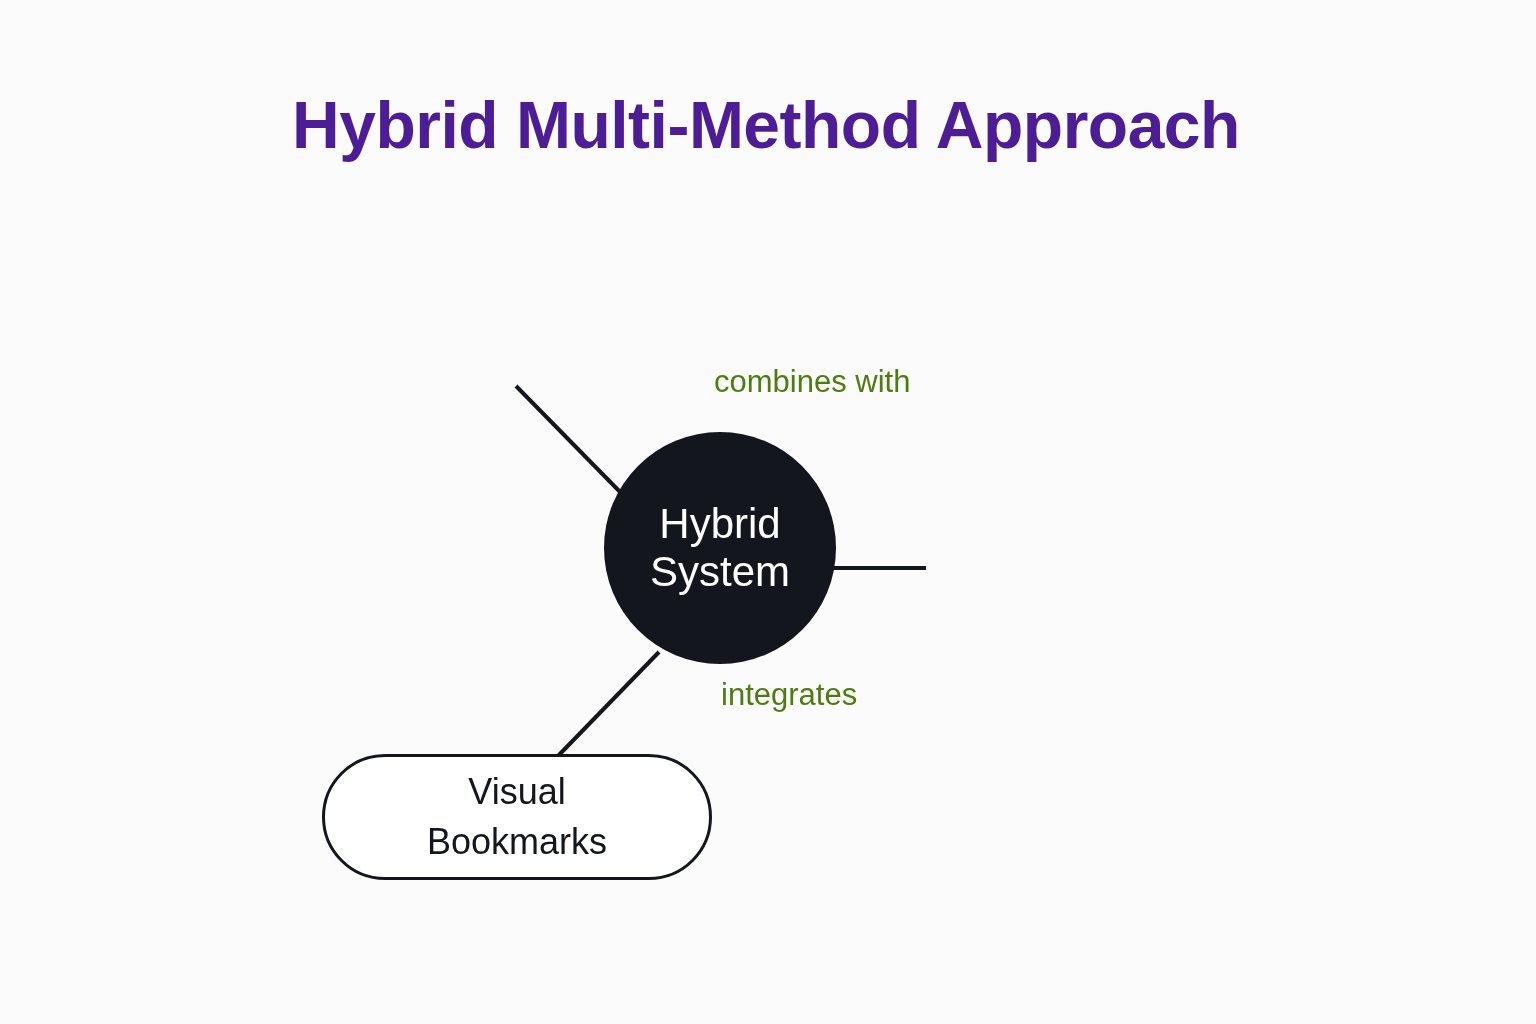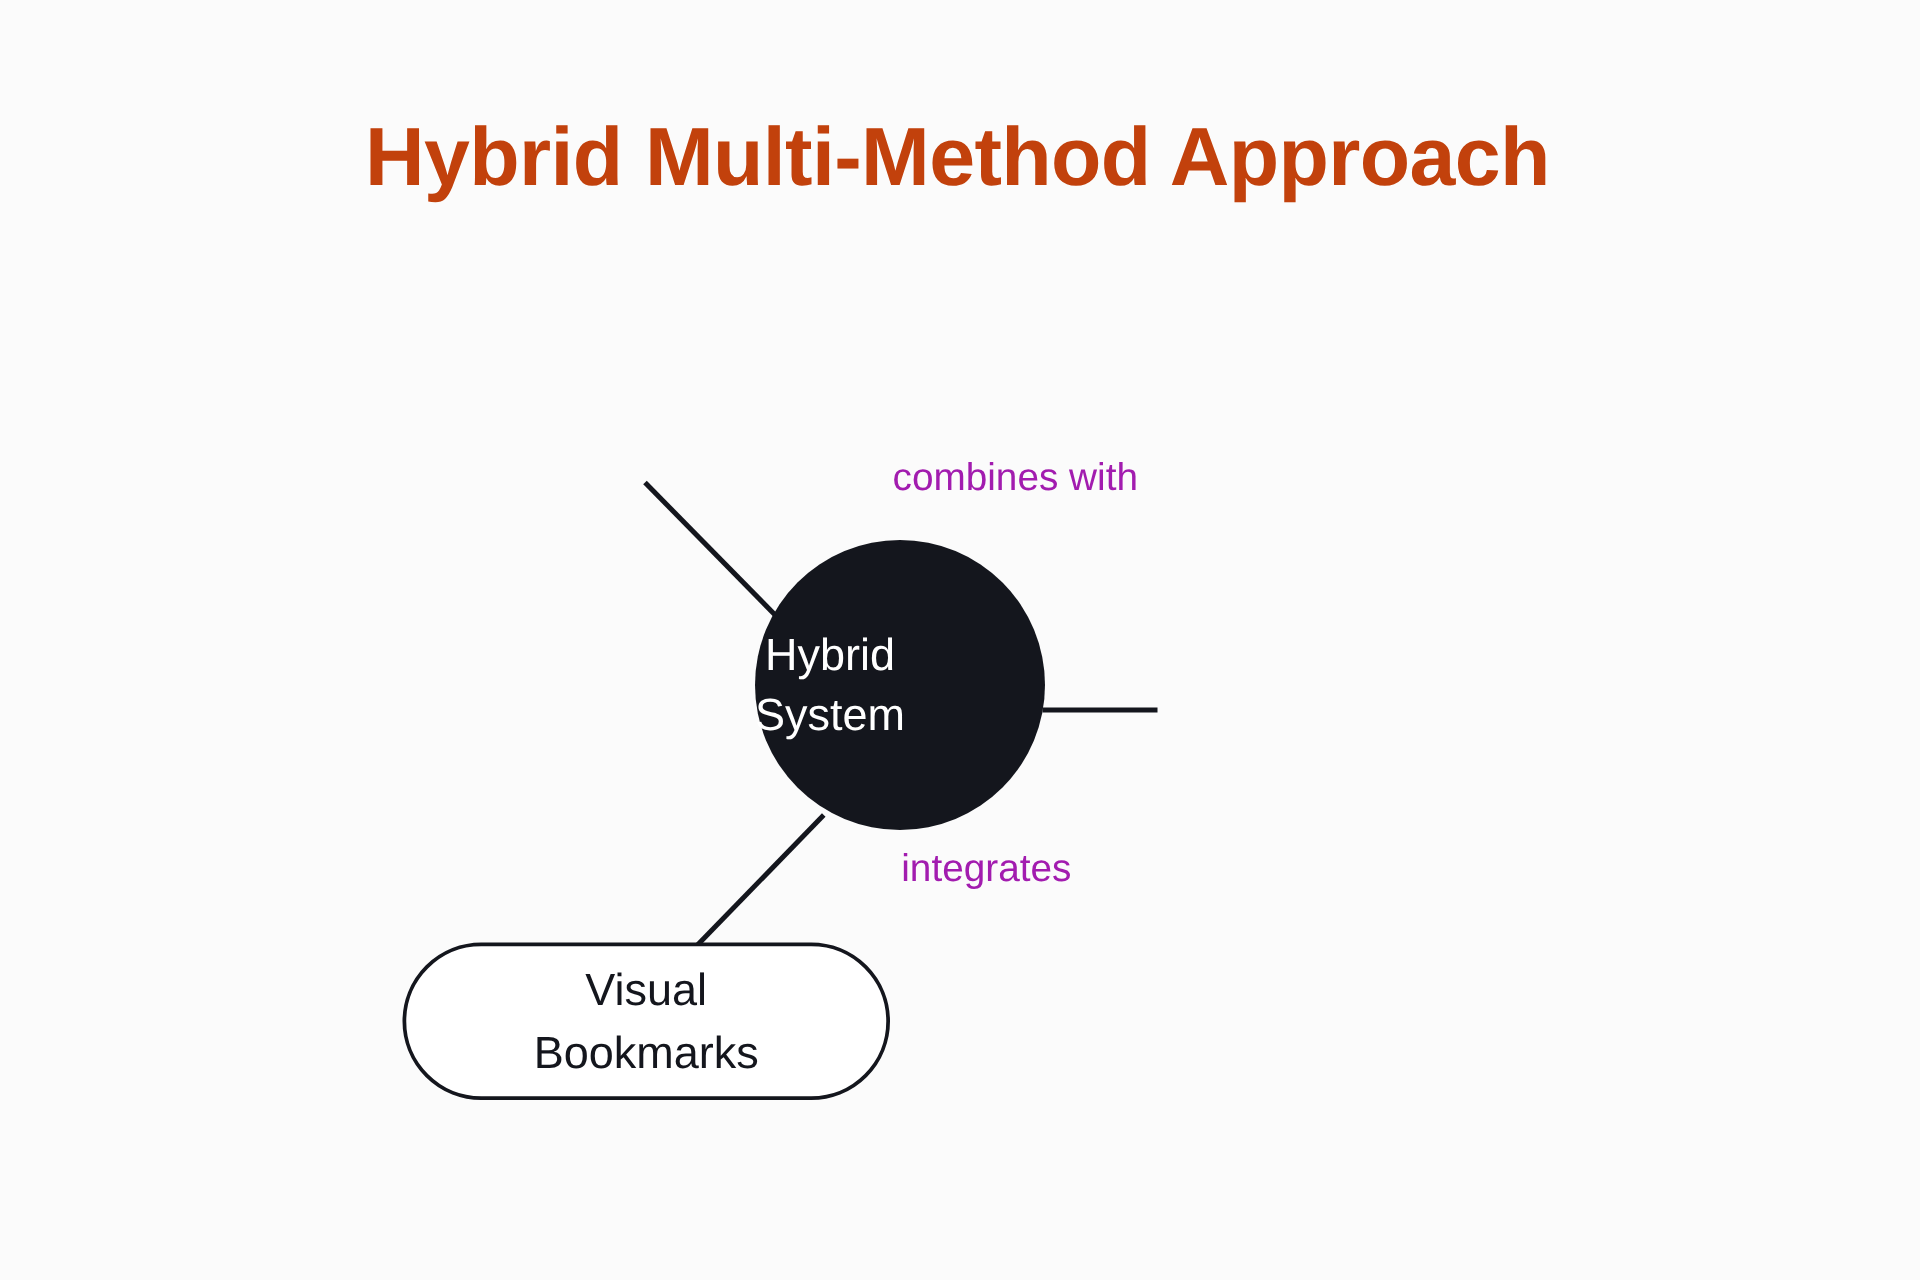--- a/index.html
+++ b/index.html
@@ -21,21 +21,21 @@
   }
   #diagram-title {
     position: absolute;
     left: 0;
     top: 92px;
     width: 1536px;
     text-align: center;
     font-size: 66px;
     font-weight: bold;
     letter-spacing: -0.5px;
-    color: #c2410c;
+    color: #4c1d95;
     line-height: 1.0;
     white-space: nowrap;
   }
   
   #diagram-title .t-inner {
     display: inline-block;
     transform: translateX(-2px);
   }
 
   svg#edges {
@@ -92,32 +92,33 @@
     left: 604px;
     top: 432px;
     width: 232px;
     height: 232px;
     border-radius: 50%;
     background: #14161d;
     border: none;
     color: #ffffff;
     display: flex;
     align-items: center;
+    justify-content: center;
     text-align: center;
-    font-size: 36px;
+    font-size: 42px;
     line-height: 48px;
   }
   #node-hybrid-system .node-label {
     white-space: pre-line;
     padding: 0;
   }
 
   .edge-label {
     position: absolute;
-    color: #a21caf;
+    color: #4d7c0f;
     font-size: 31px;
     line-height: 36px;
     white-space: nowrap;
   }
   #edge-label-combines-with {
     left: 714px;
     top: 364px;
   }
   #edge-label-integrates {
     left: 721px;

